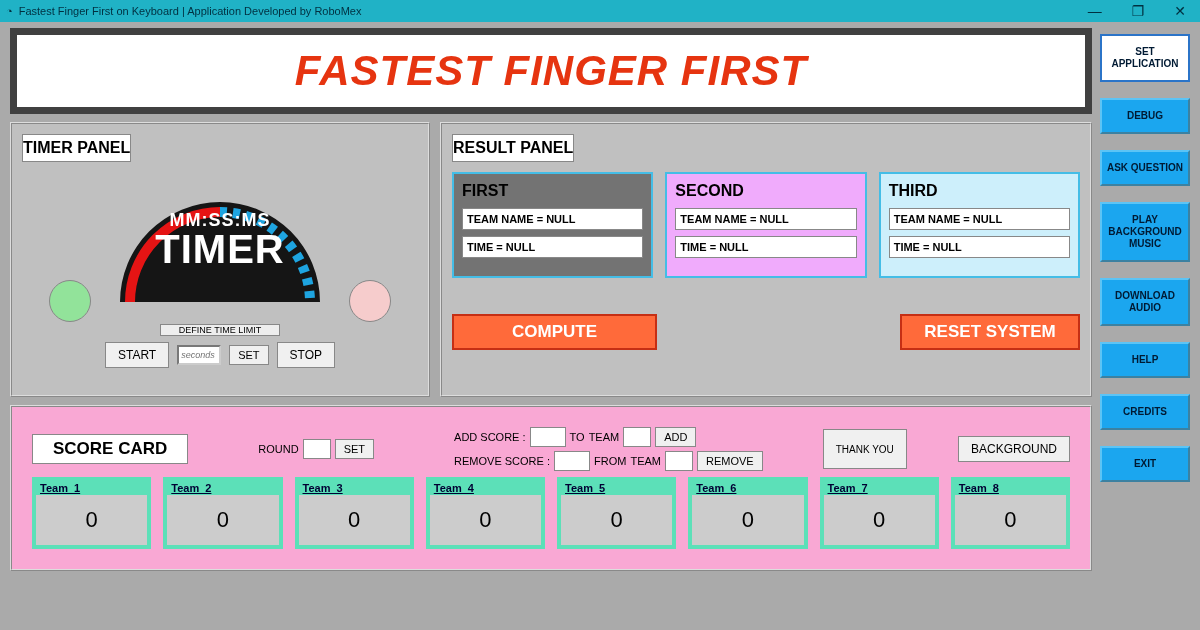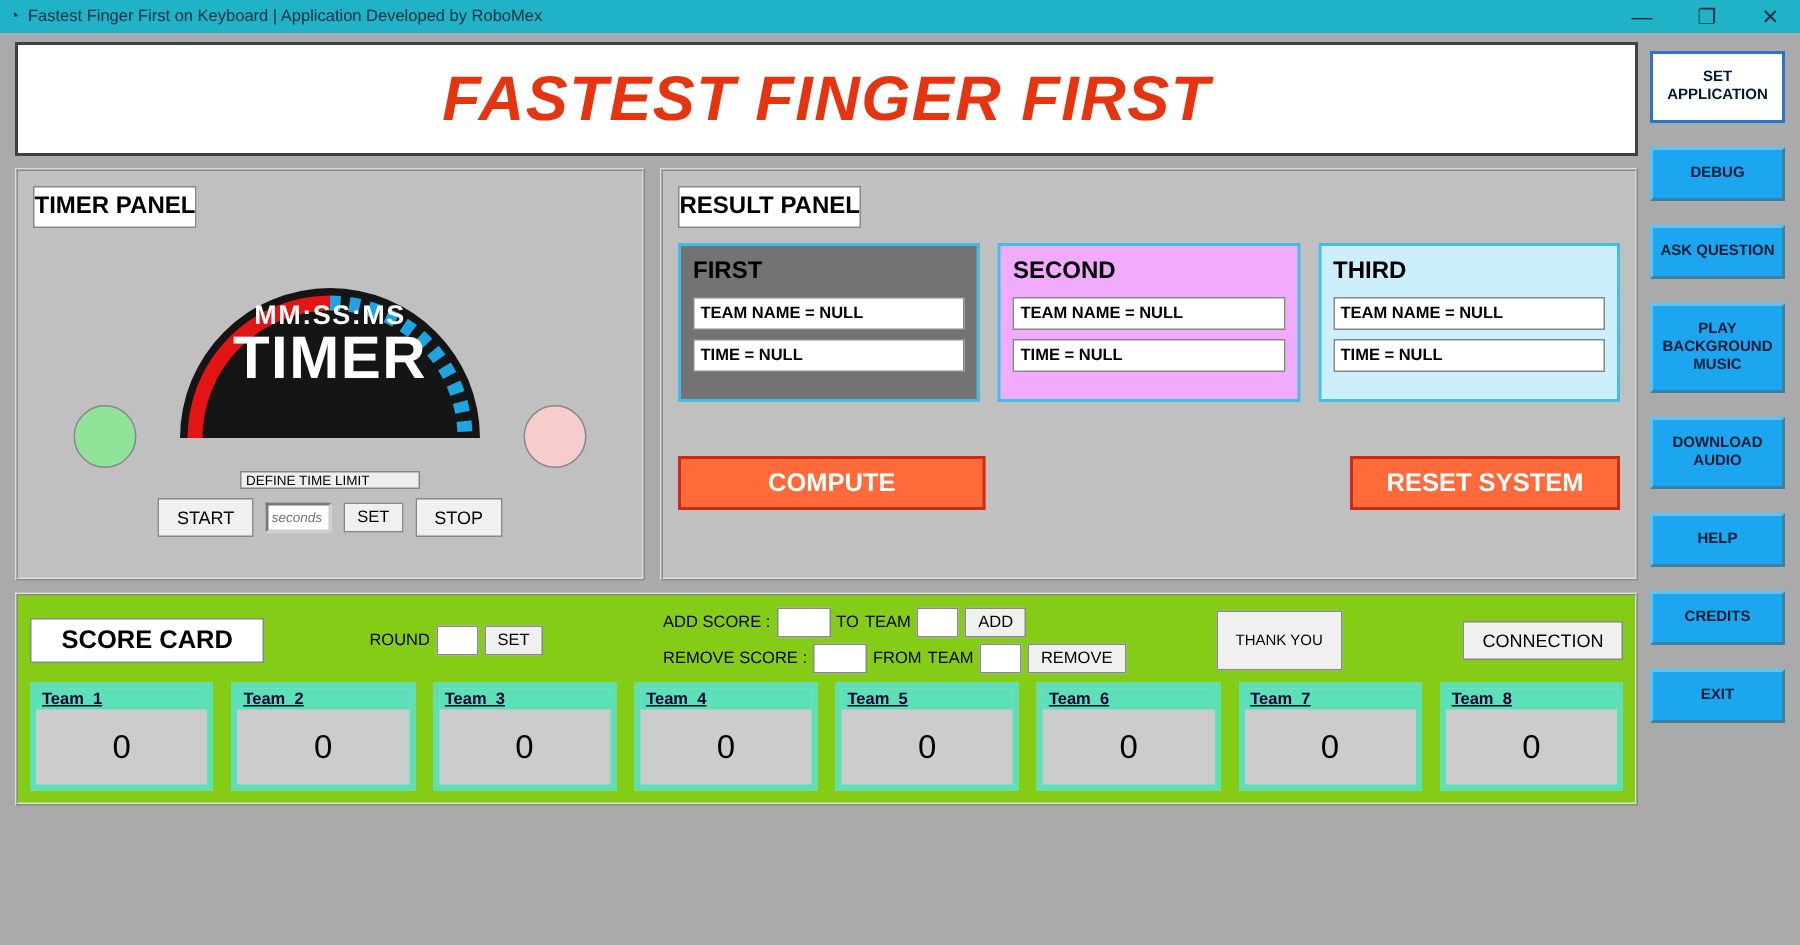--- a/index.html
+++ b/index.html
@@ -6,57 +6,57 @@
 body { background: #aaa; width: 1200px; height: 630px; overflow: hidden; }
 
 .titlebar { background: #20b2c6; height: 22px; display: flex; align-items: center; padding: 0 6px; font-size: 11px; color: #003040; }
 .titlebar .winctl { margin-left: auto; display: flex; gap: 30px; font-size: 14px; padding-right:8px;}
 .titlebar .winctl span { cursor: default; }
 
 .app { display: flex; padding: 6px 10px 6px 10px; gap: 8px; }
 
 .main { flex: 1; display: flex; flex-direction: column; gap: 8px; }
 
-.banner { background: #fff; border: 2px solid #404040; text-align: center; padding: 12px 0; font-family: 'Arial Black', sans-serif; font-size: 42px; font-weight: 900; font-style: italic; color: #e63410; letter-spacing: 1px; }
+.banner { background: #fff; border: 7px solid #404040; text-align: center; padding: 12px 0; font-family: 'Arial Black', sans-serif; font-size: 42px; font-weight: 900; font-style: italic; color: #e63410; letter-spacing: 1px; }
 
 .row1 { display: flex; gap: 10px; }
 
 .panel { background: #c0c0c0; border: 2px ridge #ddd; padding: 10px; position: relative; }
 .panel-title { background: #fff; border: 1px solid #888; display: inline-block; padding: 4px 0; font-size: 16px; font-weight: bold; margin-bottom: 10px; }
 
 .timer-panel { width: 420px; height: 275px; }
 .timer-body { display: flex; align-items: flex-end; justify-content: center; gap: 14px; }
 .led { width: 42px; height: 42px; border-radius: 50%; border: 1px solid #888; margin-top: 20px;}
 .led.green { background: #92e39a; }
 .led.pink { background: #f6cccc; }
 .gauge { position: relative; width: 230px; height: 150px;}
 .gauge svg { width:100%; height:auto;}
 .gauge-text { position:absolute; top:38px; left:0; right:0; text-align:center; color:#fff;}
 .gauge-text .mm { font-size:18px; font-weight:bold; letter-spacing:1px;}
 .gauge-text .tm { font-size:40px; font-weight:900; letter-spacing:1px; line-height:0.9;}
-.define { display:block; margin:2px auto 6px; width:120px; font-size:9px; padding:0 3px; border:1px solid #888; background:#eee; text-align:left;}
+.define { display:block; margin:2px auto 6px; width:120px; font-size:9px; padding:0 3px; border:1px solid #888; background:#eee; text-align:center;}
 .timer-ctl { display:flex; justify-content:center; gap:8px; align-items:center;}
 .btn { background:#f0f0f0; border:1px solid #888; padding:5px 12px; font-size:12px; cursor:pointer;}
 .btn.sm { padding:3px 8px; font-size:11px;}
 .secinput { width:44px; font-size:9px; font-style:italic; border:2px inset #ccc; padding:3px 2px; background:#fff;}
 
 .result-panel { flex:1; height:275px; }
 .result-cards { display:flex; gap:12px;}
 .rcard { flex:1; border:2px solid #44bde6; padding:8px 8px 12px;}
 .rcard.c1 { background:#737373;}
 .rcard.c2 { background:#f0abfc;}
 .rcard.c3 { background:#cdeffb;}
 .rcard .rh { font-weight:bold; font-size:16px; margin-bottom:8px;}
 .rcard .rf { background:#fff; border:1px solid #888; padding:4px; text-align:left; font-size:11px; font-weight:bold; margin-bottom:6px;}
 .result-btns { display:flex; justify-content:space-between; margin-top:36px;}
 .bigbtn { border:2px solid #c62f14; background:#ff6a3a; color:#fff; font-weight:bold; font-size:17px; padding:6px 0; cursor:pointer; text-align:center;}
 .bigbtn.compute{ width:205px;}
 .bigbtn.reset{ width:180px;}
 
-.scorecard { background:#84cc16; border:2px ridge #ddd; padding:8px;}
+.scorecard { background:#f9a8d4; border:2px ridge #ddd; padding:20px;}
 .sc-top { display:flex; align-items:center; gap:10px; margin-bottom:6px; flex-wrap:wrap;}
 .sc-title { background:#fff; border:1px solid #888; padding:4px 20px; font-size:17px; font-weight:bold;}
 .sc-label { font-size:11px;}
 .sc-input { width:36px; border:1px solid #888; height:20px; background:#fff;}
 .sc-input.sm{width:28px;}
 .sc-group { display:flex; align-items:center; gap:4px;}
 .sc-stack { display:flex; flex-direction:column; gap:4px;}
 .teams { display:flex; gap:12px; }
 .team { flex:1; border:4px solid #5ce0b8; background:#ccc;}
 .team .th { background:#5ce0b8; font-size:11px; font-weight:bold; text-decoration:underline; padding:1px 4px; color:#003;}
@@ -161,21 +161,21 @@
             <input class="sc-input" style="">
             <span class="sc-label">FROM</span>
             <span class="sc-label">TEAM</span>
             <input class="sc-input sm" style="">
             <button class="btn sm">REMOVE</button>
           </div>
         </div>
         <div style="width:40px;"></div>
         <button class="btn" style="height:40px; line-height:1.1; font-size:10px;">THANK YOU</button>
         <div style="flex:1;"></div>
-        <button class="btn">CONNECTION</button>
+        <button class="btn">BACKGROUND</button>
       </div>
       <div class="teams" id="teams-row">
           <div class="team">
             <div class="th">Team_1</div>
             <div class="tv">0</div>
           </div>
           <div class="team">
             <div class="th">Team_2</div>
             <div class="tv">0</div>
           </div>

